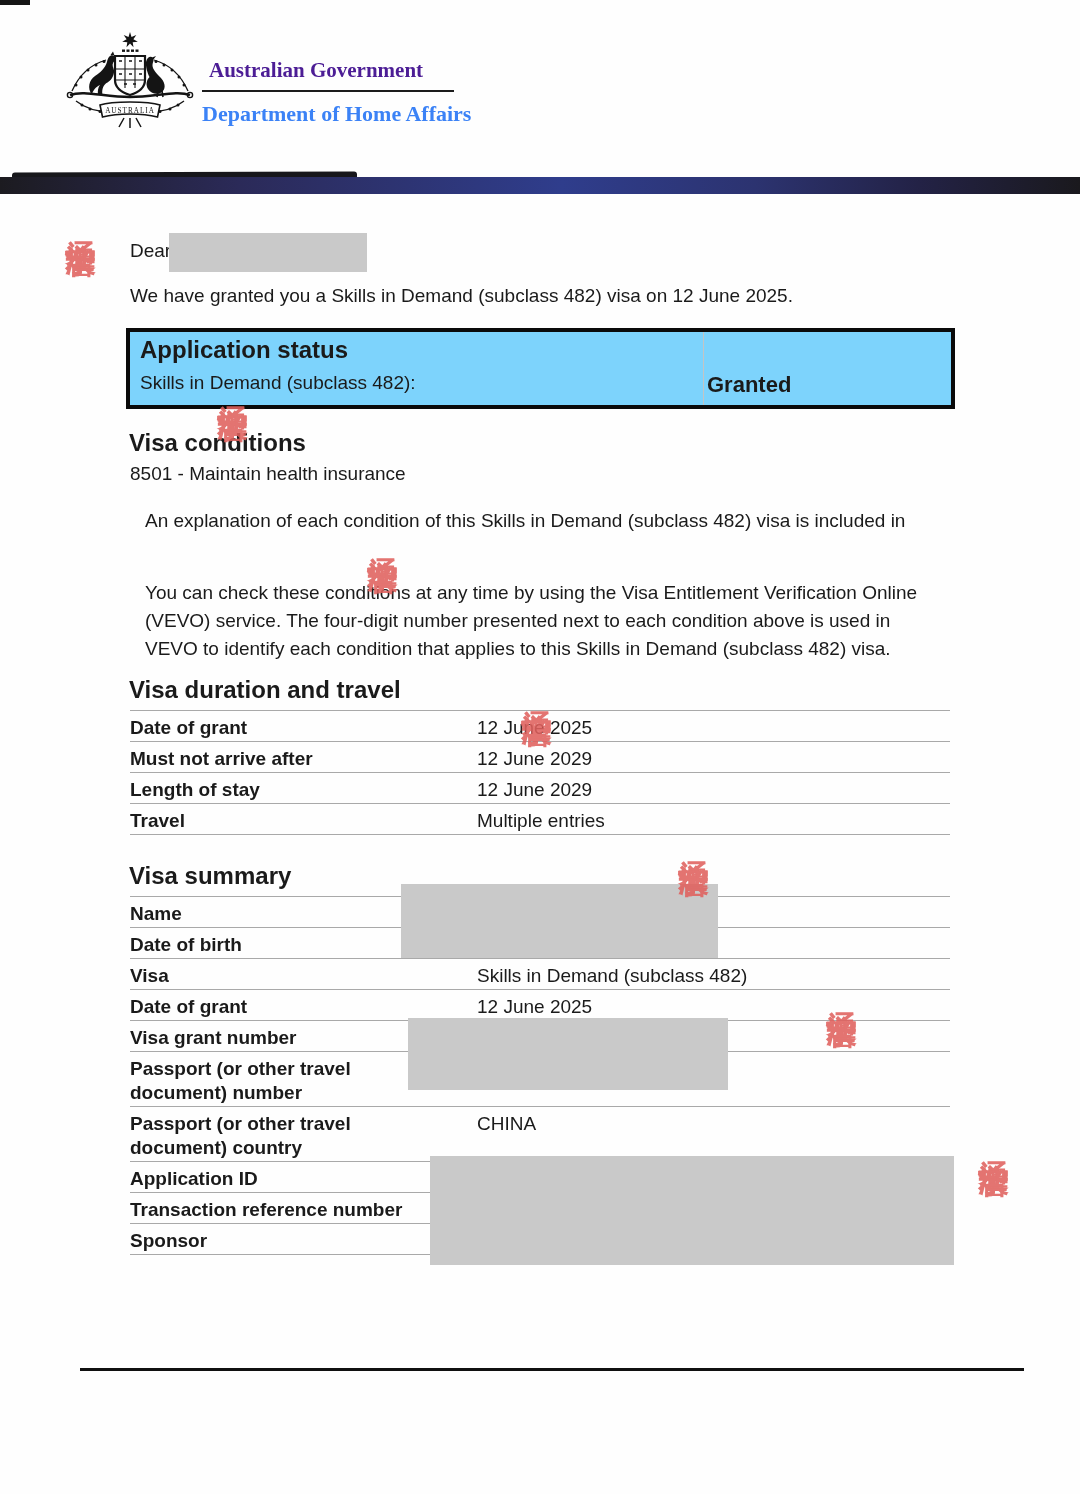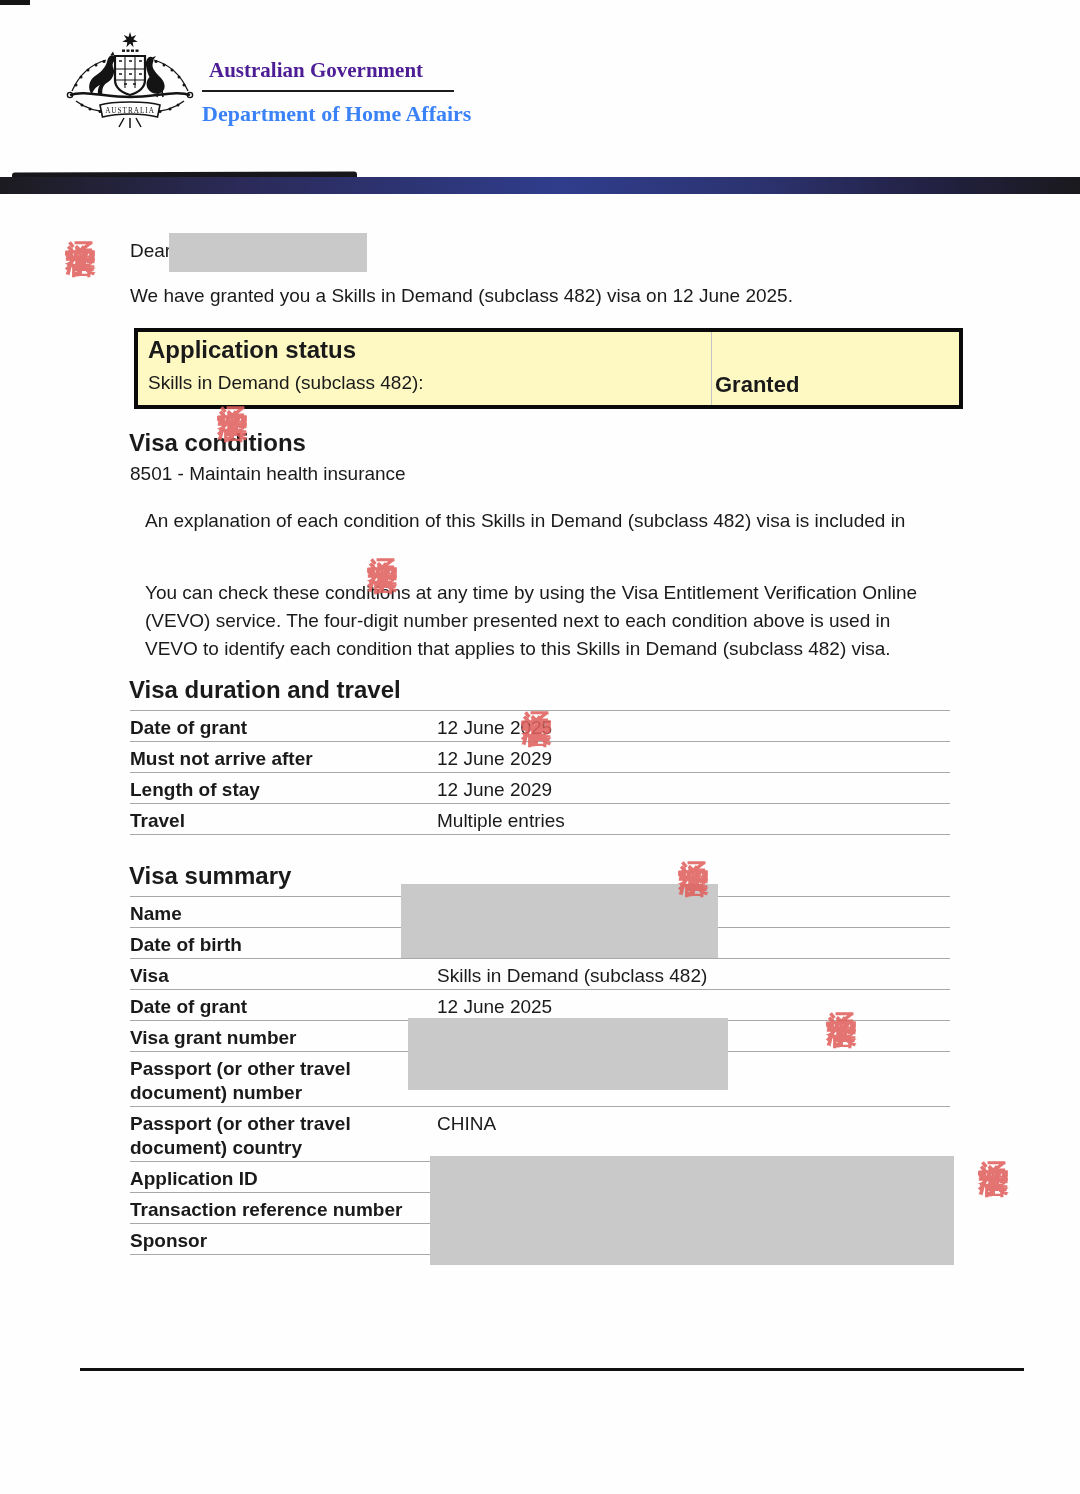--- a/index.html
+++ b/index.html
@@ -29,31 +29,31 @@
   .p2{top:579px;}
 
   .h2{position:absolute;left:129px;font-size:24px;font-weight:700;white-space:nowrap;}
   .h-conditions{top:429px;}
   .h-duration{top:676px;}
   .h-summary{top:862px;}
   .condition-line{position:absolute;left:130px;top:463px;font-size:19px;white-space:nowrap;}
 
   
   .status-box{position:absolute;left:126px;top:328px;width:821px;height:73px;
-              border:4px solid #0a0a0a;background:#fef9c3;margin-left:8px;}
+              border:4px solid #0a0a0a;background:#7dd3fc;}
   .status-title{position:absolute;left:10px;top:4px;font-size:24px;font-weight:700;}
   .status-row-label{position:absolute;left:10px;top:40px;font-size:19px;}
   .status-row-value{position:absolute;left:577px;top:40px;font-size:22px;font-weight:700;}
   .status-divider{position:absolute;left:573px;top:0;bottom:0;width:1px;background:#c4c4c4;}
 
   
   .dtable{position:absolute;left:130px;width:820px;border-top:1px solid #a9a9a9;}
   .t-duration{top:710px;}
   .t-summary{top:896px;}
-  .trow{position:relative;display:flex;border-bottom:1px solid #a9a9a9;height:30px;}
+  .trow{position:relative;display:flex;border-bottom:1px solid #a9a9a9;height:30px;gap:40px;}
   .trow.tall{height:54px;}
   .tlabel{width:307px;font-size:19px;font-weight:700;padding-top:5px;line-height:24px;}
   .tval{flex:1;font-size:19px;padding-top:5px;line-height:24px;white-space:nowrap;}
 
   
   .redact{position:absolute;background:#c9c9c9;z-index:2;}
   .redact-name-line{left:169px;top:233px;width:198px;height:39px;}
   .redact-a{left:401px;top:884px;width:317px;height:74px;}
   .redact-b{left:408px;top:1018px;width:320px;height:72px;}
   .redact-c{left:430px;top:1156px;width:524px;height:109px;}

